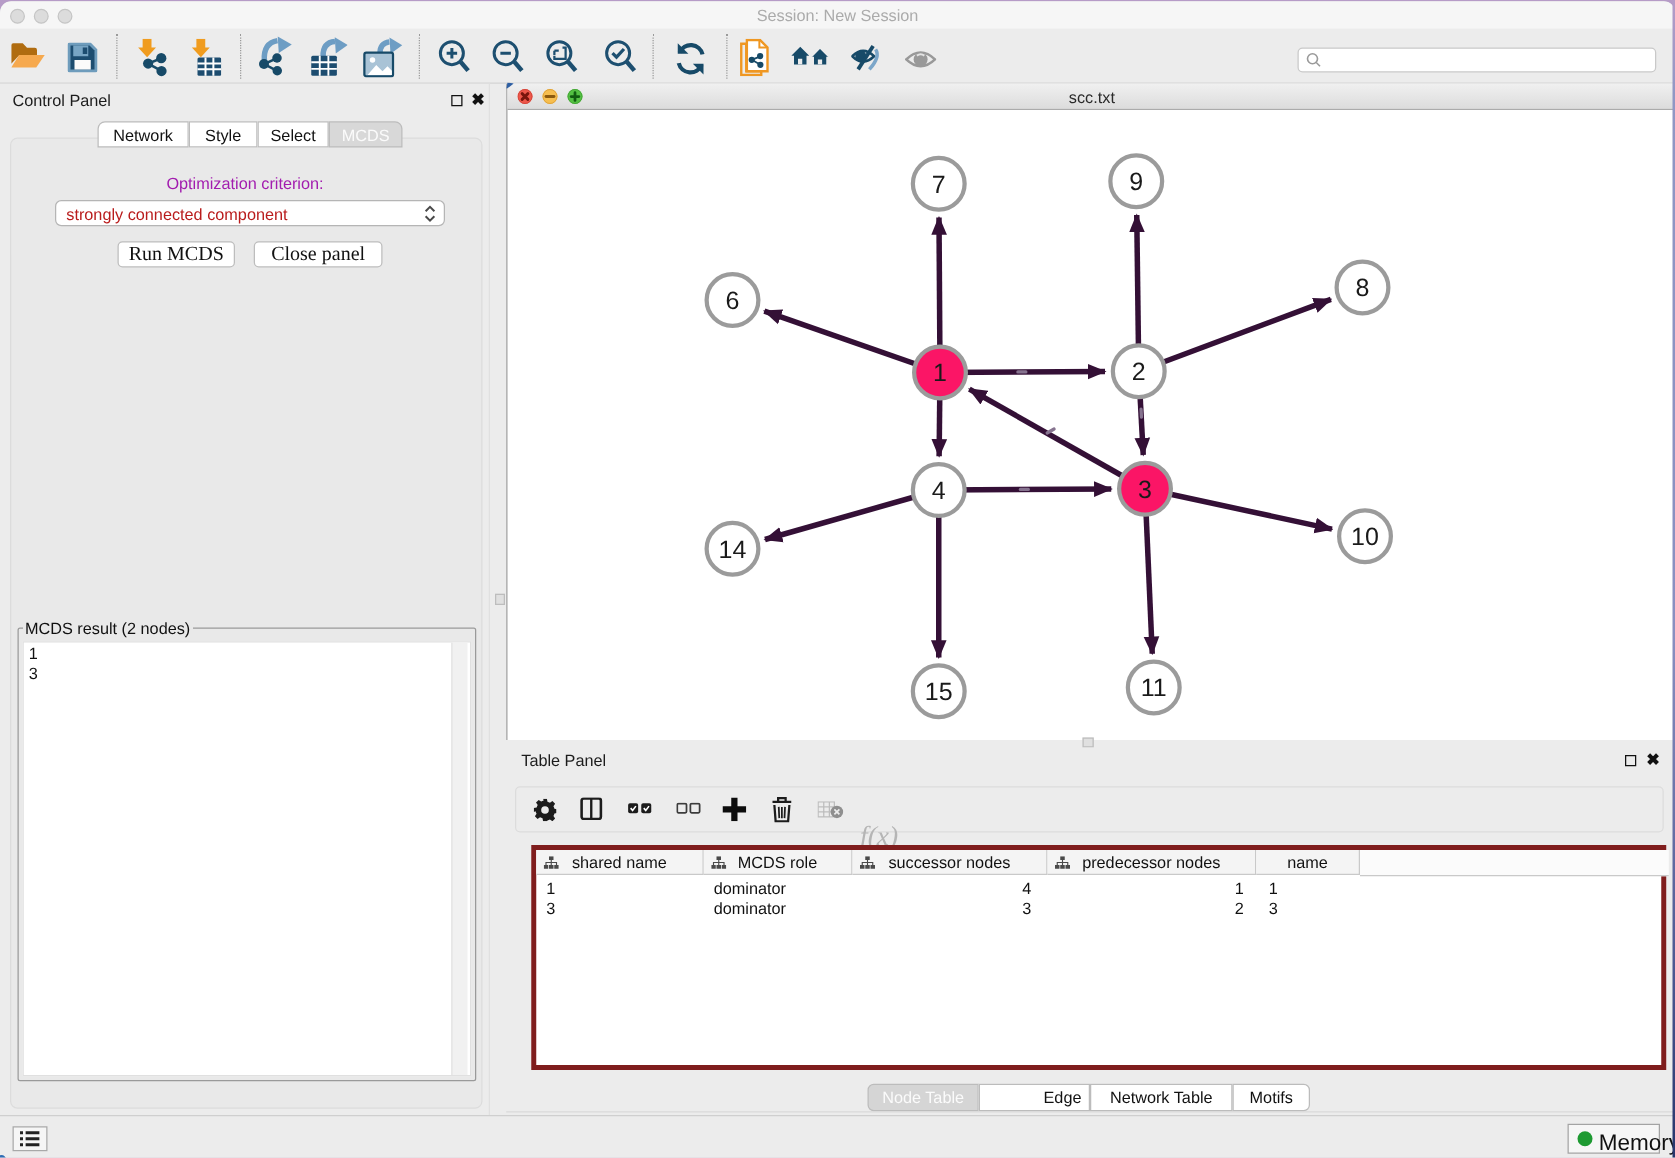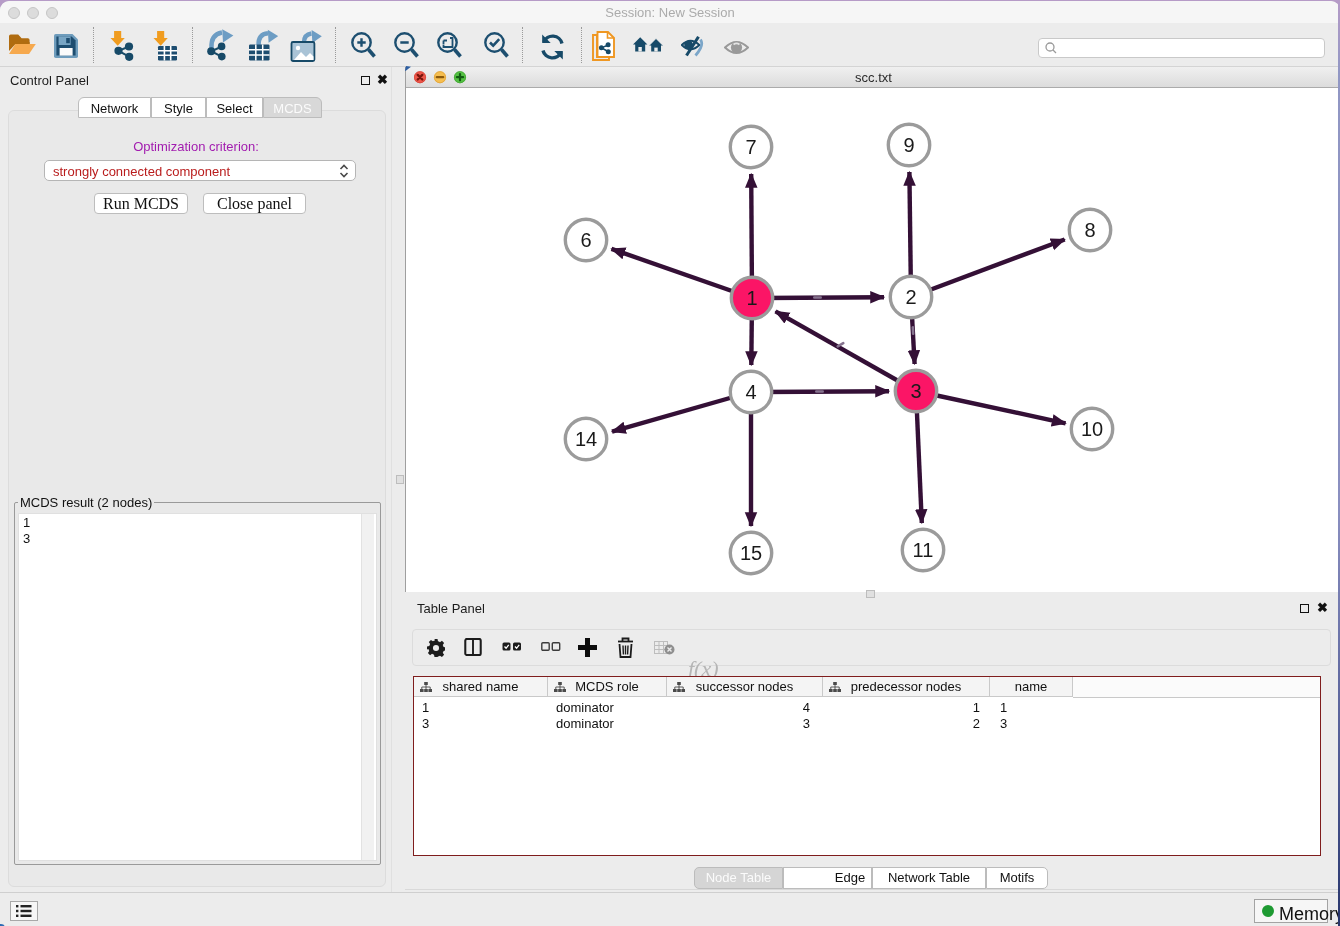--- a/index.html
+++ b/index.html
@@ -301,21 +301,21 @@
           <path d="M2.5 7 l1 13 h10 l1-13" fill="none" stroke="#1c1c1c" stroke-width="1.8"></path>
           <path d="M6 8.5 l0.4 9 M8.5 8.5 v9 M11 8.5 l-0.4 9" stroke="#1c1c1c" stroke-width="1.4"></path>
         </svg>
     <svg class="abs" style="left:249px;top:43px;" width="21" height="14" viewBox="0 0 21 14">
           <rect x="0.5" y="0.5" width="13" height="12" fill="none" stroke="#bdbdbd" stroke-width="1"></rect>
           <path d="M0.5 4.5 h13 M0.5 8.5 h13 M5 0.5 v12 M9.5 0.5 v12" stroke="#bdbdbd" stroke-width="1"></path>
           <circle cx="15.5" cy="8.5" r="5" fill="#8f8f8f"></circle>
           <path d="M13.5 6.5 l4 4 M17.5 6.5 l-4 4" stroke="#ececec" stroke-width="1.4"></path>
         </svg>
     <div class="abs" style="left:283px;top:34px;font-family:'Liberation Serif',serif;font-style:italic;font-size:22px;color:#b5b5b5;margin-top:24px;">f(x)</div>
-    <div class="abs" style="left:8px;top:78px;width:908px;height:180px;background:#fff;border:1px solid #7f1d1d;box-sizing:border-box;padding-left:44px;">
+    <div class="abs" style="left:20px;top:78px;width:908px;height:180px;background:#fff;border:4px solid #7f1d1d;box-sizing:border-box;padding-left:44px;">
       <div class="abs thc" style="left:0;width:134px;"><svg width="12" height="11" viewBox="0 0 12 11">
               <g fill="#4a4a4a">
                 <rect x="4.2" y="0" width="3.6" height="3"></rect>
                 <rect x="0" y="7" width="3.6" height="3"></rect>
                 <rect x="4.2" y="7" width="3.6" height="3"></rect>
                 <rect x="8.4" y="7" width="3.6" height="3"></rect>
               </g>
               <path d="M6 3 v2 M1.8 7 V5 h8.4 v2 M6 5 v2" fill="none" stroke="#4a4a4a" stroke-width="0.9"></path>
             </svg>shared name</div>
       <div class="abs thc" style="left:134px;width:119px;"><svg width="12" height="11" viewBox="0 0 12 11">

